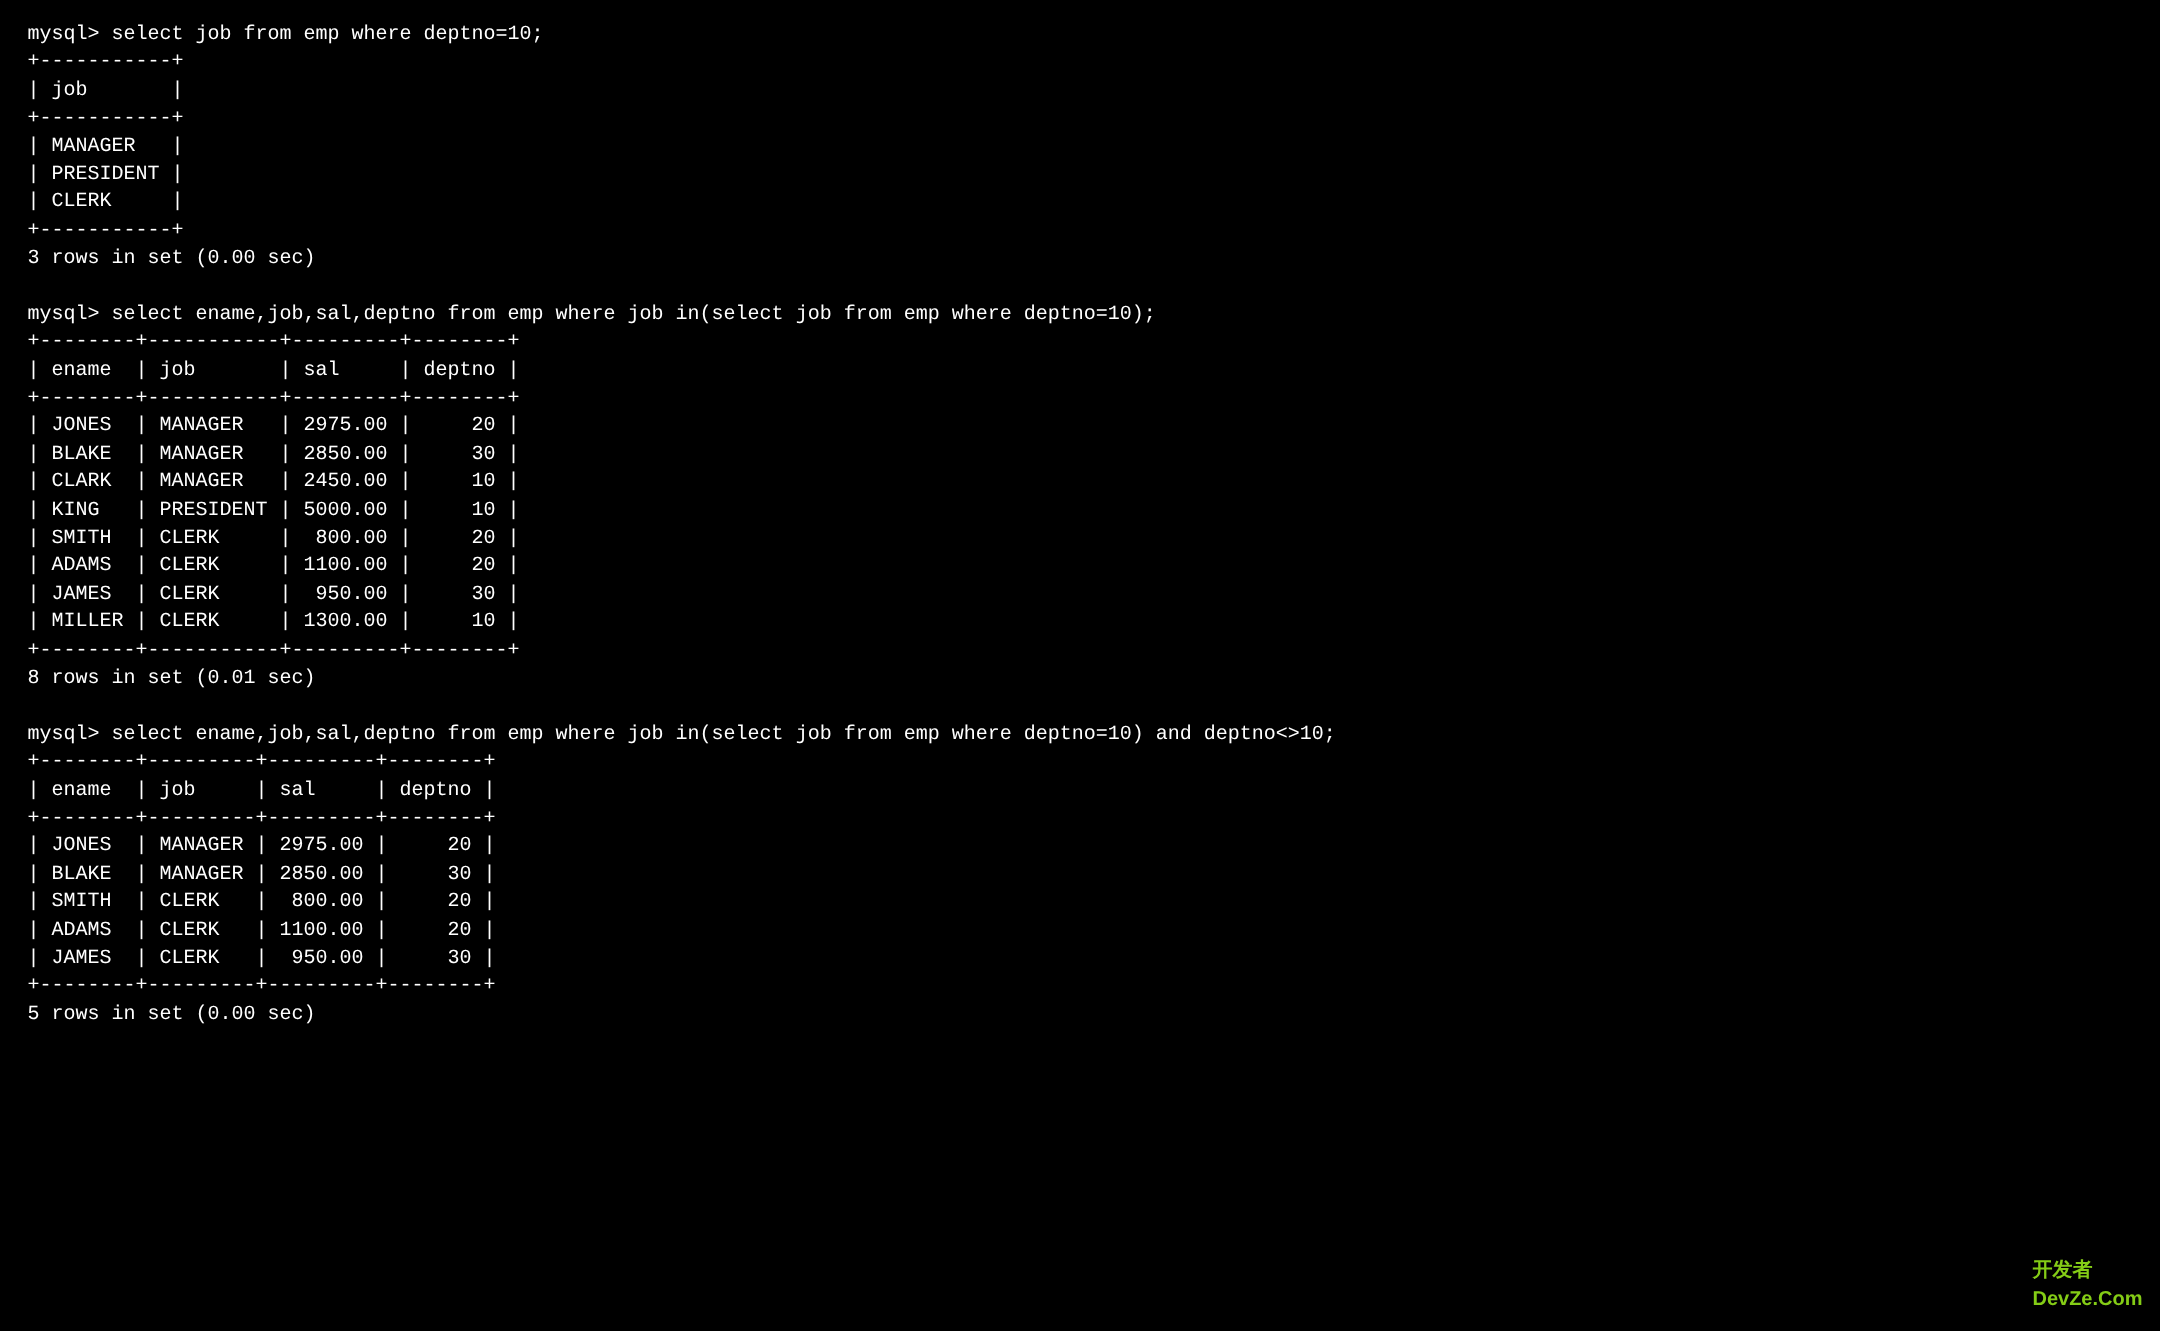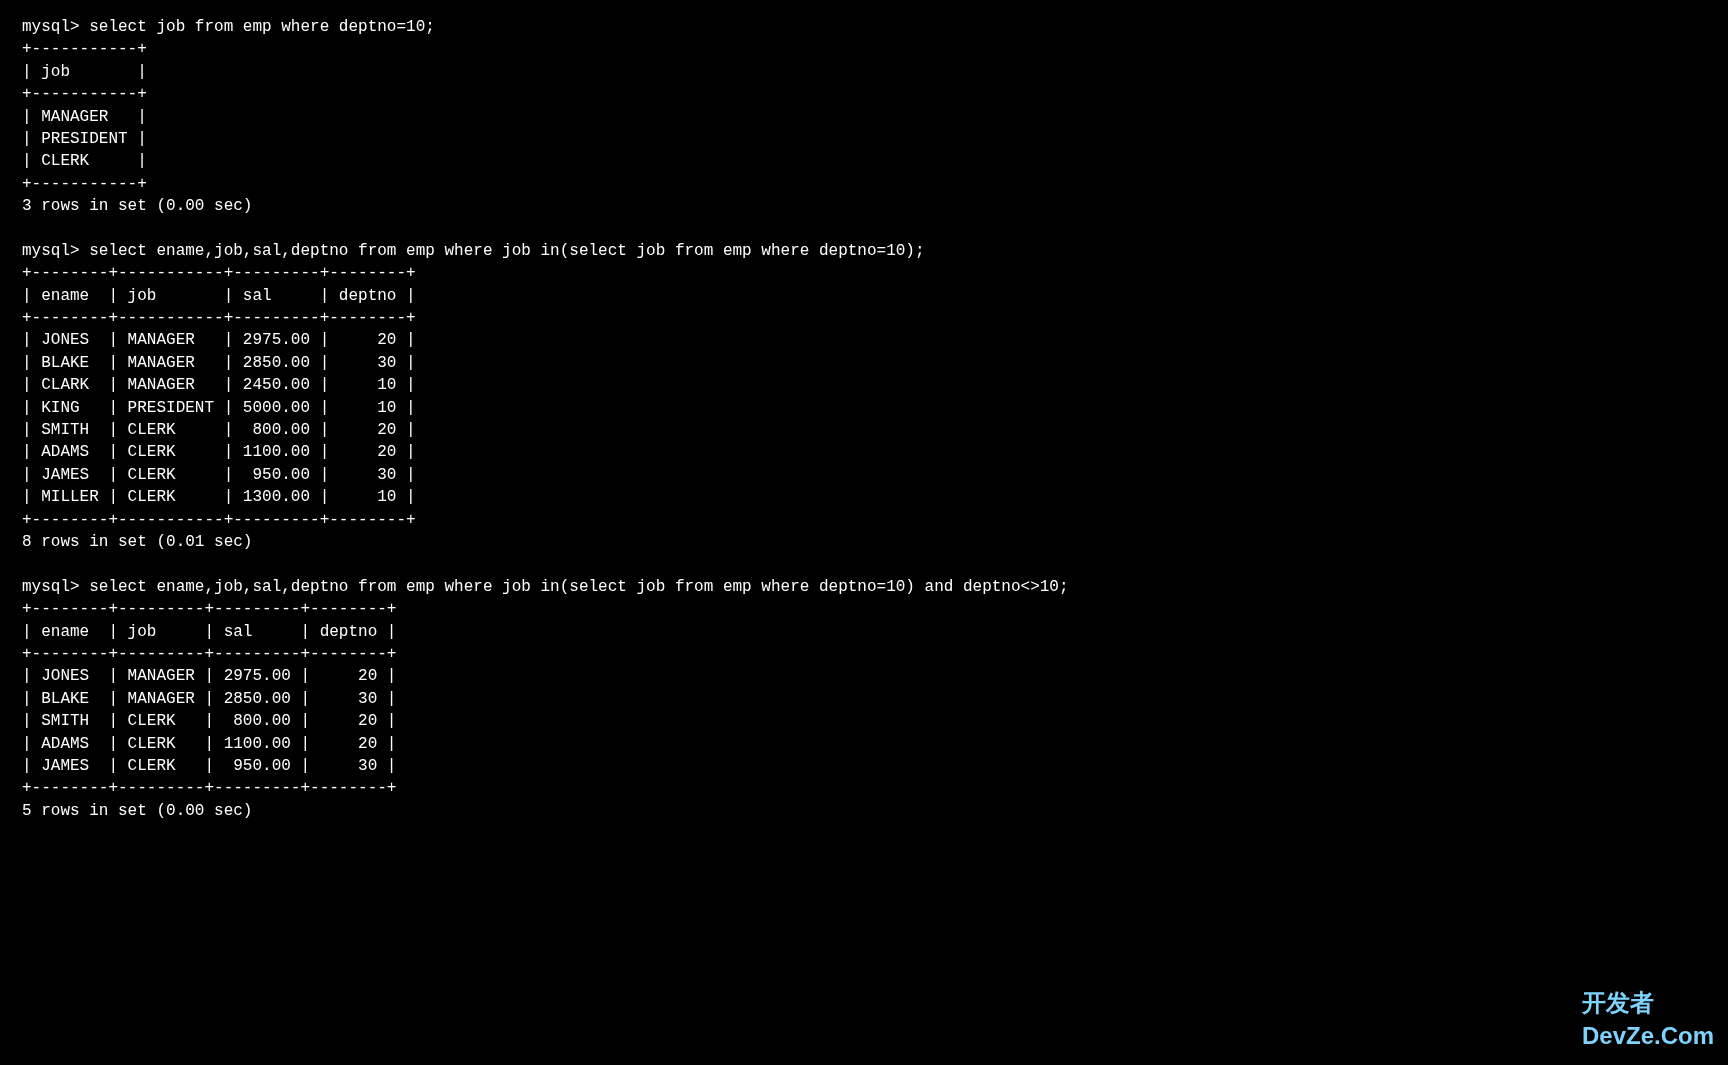--- a/index.html
+++ b/index.html
@@ -15,23 +15,23 @@
       position: relative;
     }
     .terminal-content {
       white-space: pre;
       color: #ffffff;
     }
     .watermark {
       position: fixed;
       bottom: 10px;
       right: 10px;
-      color: #7dd3fc;
+      color: #84cc16;
       font-family: Arial, sans-serif;
-      font-size: 24px;
+      font-size: 16px;
       font-weight: bold;
       line-height: 1.3;
     }
   </style>
 </head>
 <body>
 
 <div class="terminal-content" id="terminal-output">mysql&gt; select job from emp where deptno=10;
 +-----------+
 | job       |

